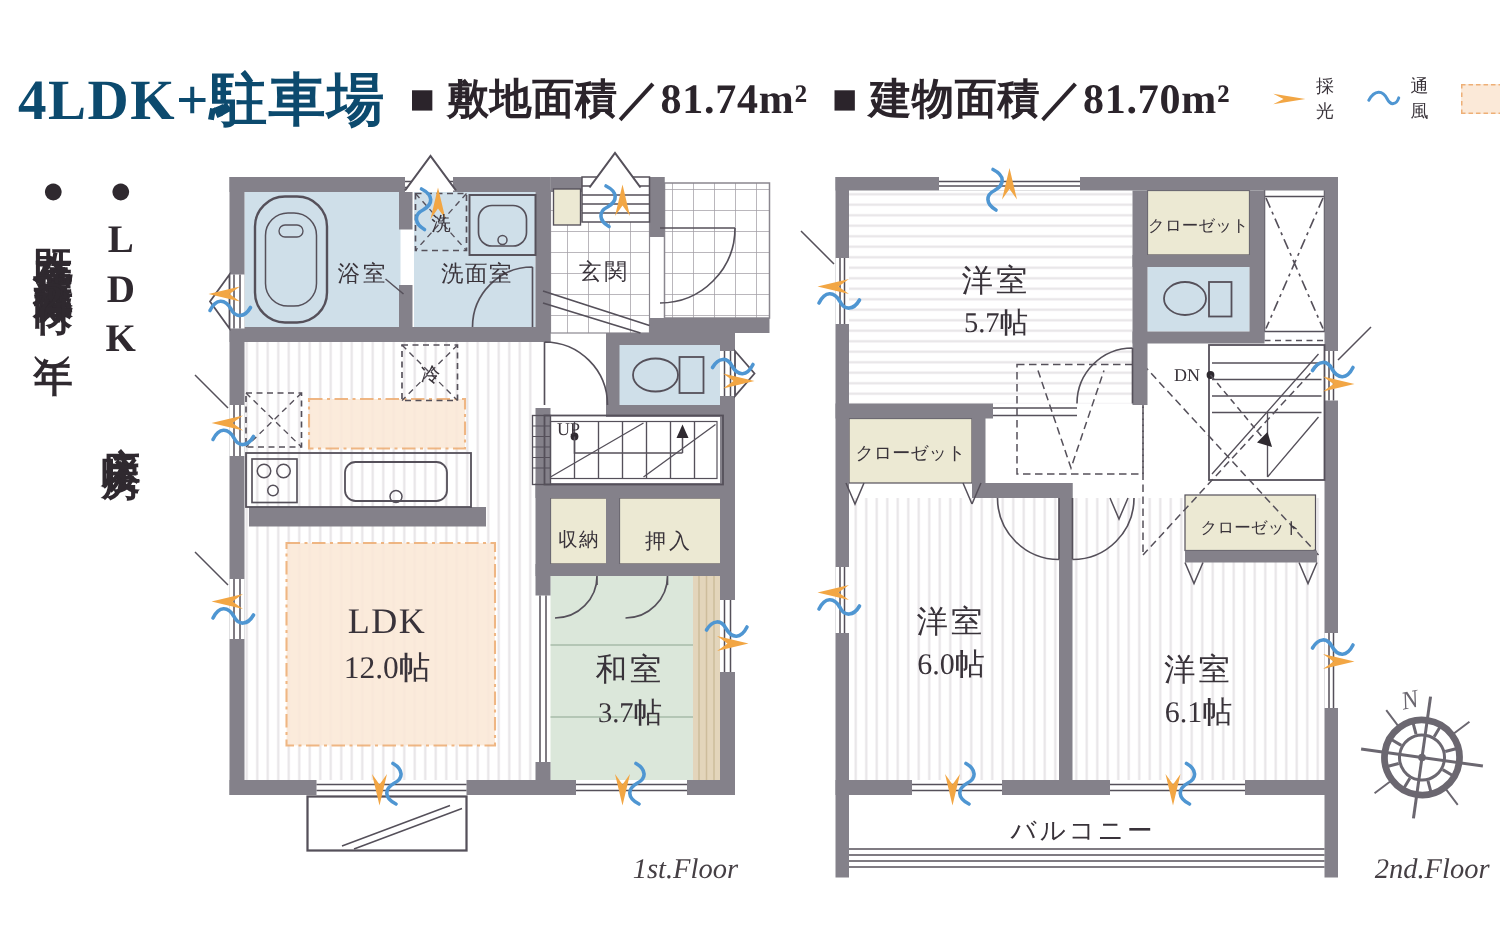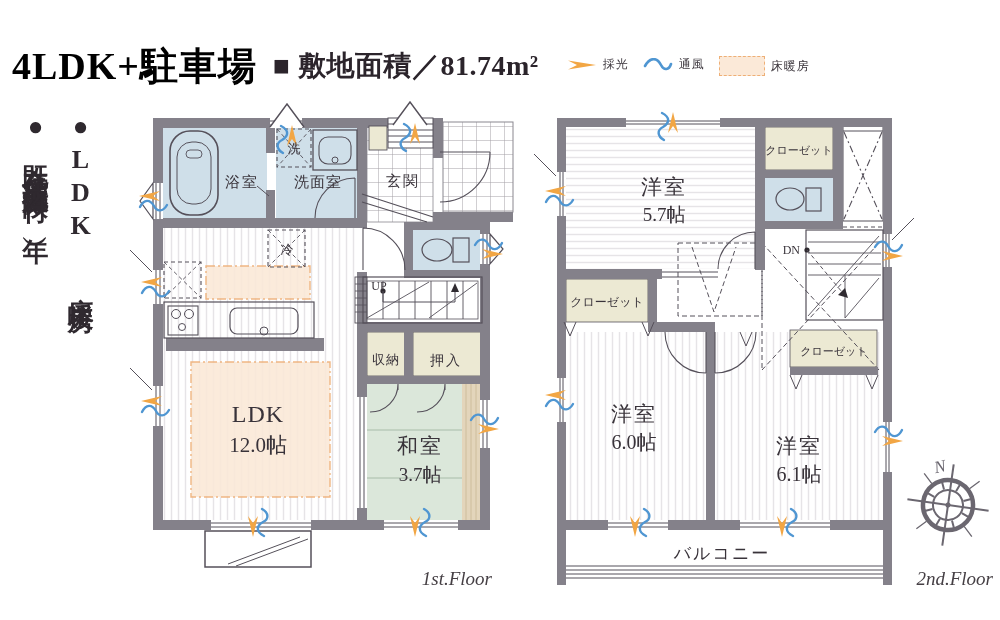--- a/index.html
+++ b/index.html
@@ -1,21 +1,21 @@
 <!DOCTYPE html>
 <html><head>
 <meta charset="utf-8">
 <style>
   html,body{margin:0;padding:0;background:#ffffff;}
   #canvas{position:relative;width:1000px;height:620px;background:#fff;overflow:hidden;
           font-family:"Liberation Serif",serif;color:#2b242b;}
   
   .header{position:absolute;left:12px;top:40px;width:980px;height:52px;
           display:flex;align-items:center;}
-  .title{font-size:38px;font-weight:600;letter-spacing:1px;white-space:nowrap;color:#000000;}
+  .title{font-size:38px;font-weight:600;letter-spacing:1px;white-space:nowrap;color:#0c4a6e;}
   .area{font-size:28px;font-weight:600;letter-spacing:0.5px;margin-left:16px;white-space:nowrap;color:#2b242b;}
   .legend{display:flex;align-items:flex-start;margin-left:14px;}
   .legend-item{display:flex;align-items:center;margin-left:14px;}
   .legend-item .lbl{font-size:12px;margin-left:6px;color:#3a343b;letter-spacing:1px;
                     font-family:"Liberation Serif",serif;}
   .fh-swatch{width:46px;height:20px;background:#fbe9d8;border:1px dashed #eeaf76;box-sizing:border-box;}
   
   .side-notes{position:absolute;left:8px;top:112px;height:480px;
               writing-mode:vertical-rl;text-orientation:upright;
               font-size:26px;font-weight:700;letter-spacing:4px;color:#2f292f;
@@ -29,20 +29,21 @@
   .ln{stroke:#55505a;fill:none;}
 </style>
 </head>
 <body>
 
 <div id="canvas">
 
   <div class="header">
     <div class="title">4LDK+駐車場</div>
     <div class="area">■ 敷地面積／81.74m²</div>
+    <div class="area">■ 建物面積／81.70m²</div>
     <div class="legend">
       <div class="legend-item">
         <svg width="30" height="14" viewBox="0 0 30 14">
           <path d="M 1 7 L 29 2.5 L 20 7 L 29 11.5 Z" fill="#f2a644" transform="rotate(180 15 7)"></path>
         </svg>
         <span class="lbl">採光</span>
       </div>
       <div class="legend-item">
         <svg width="30" height="14" viewBox="0 0 30 14">
           <path d="M 2 8 c 5 -9 12 -9 16 -1 c 3 6 8 5 10 -1" stroke="#4f96d2" stroke-width="2.6" fill="none" stroke-linecap="round"></path>

